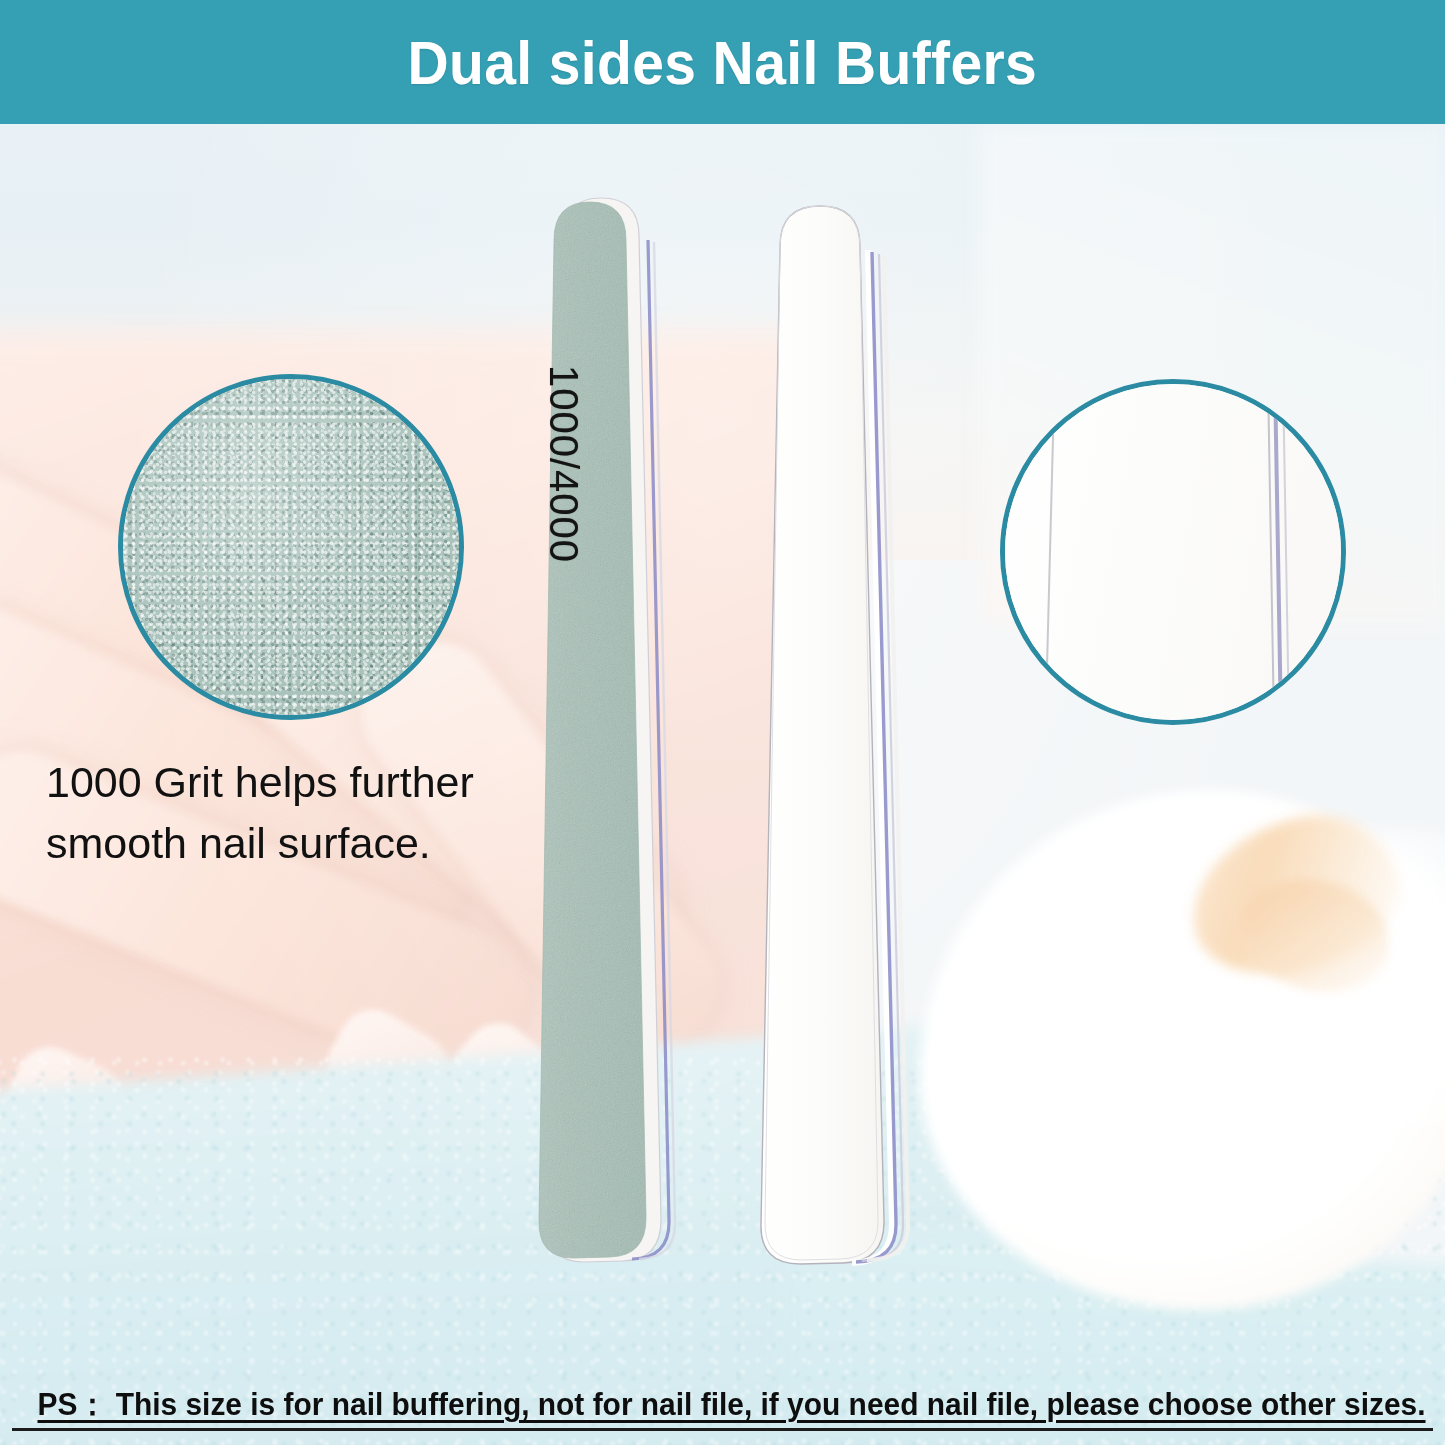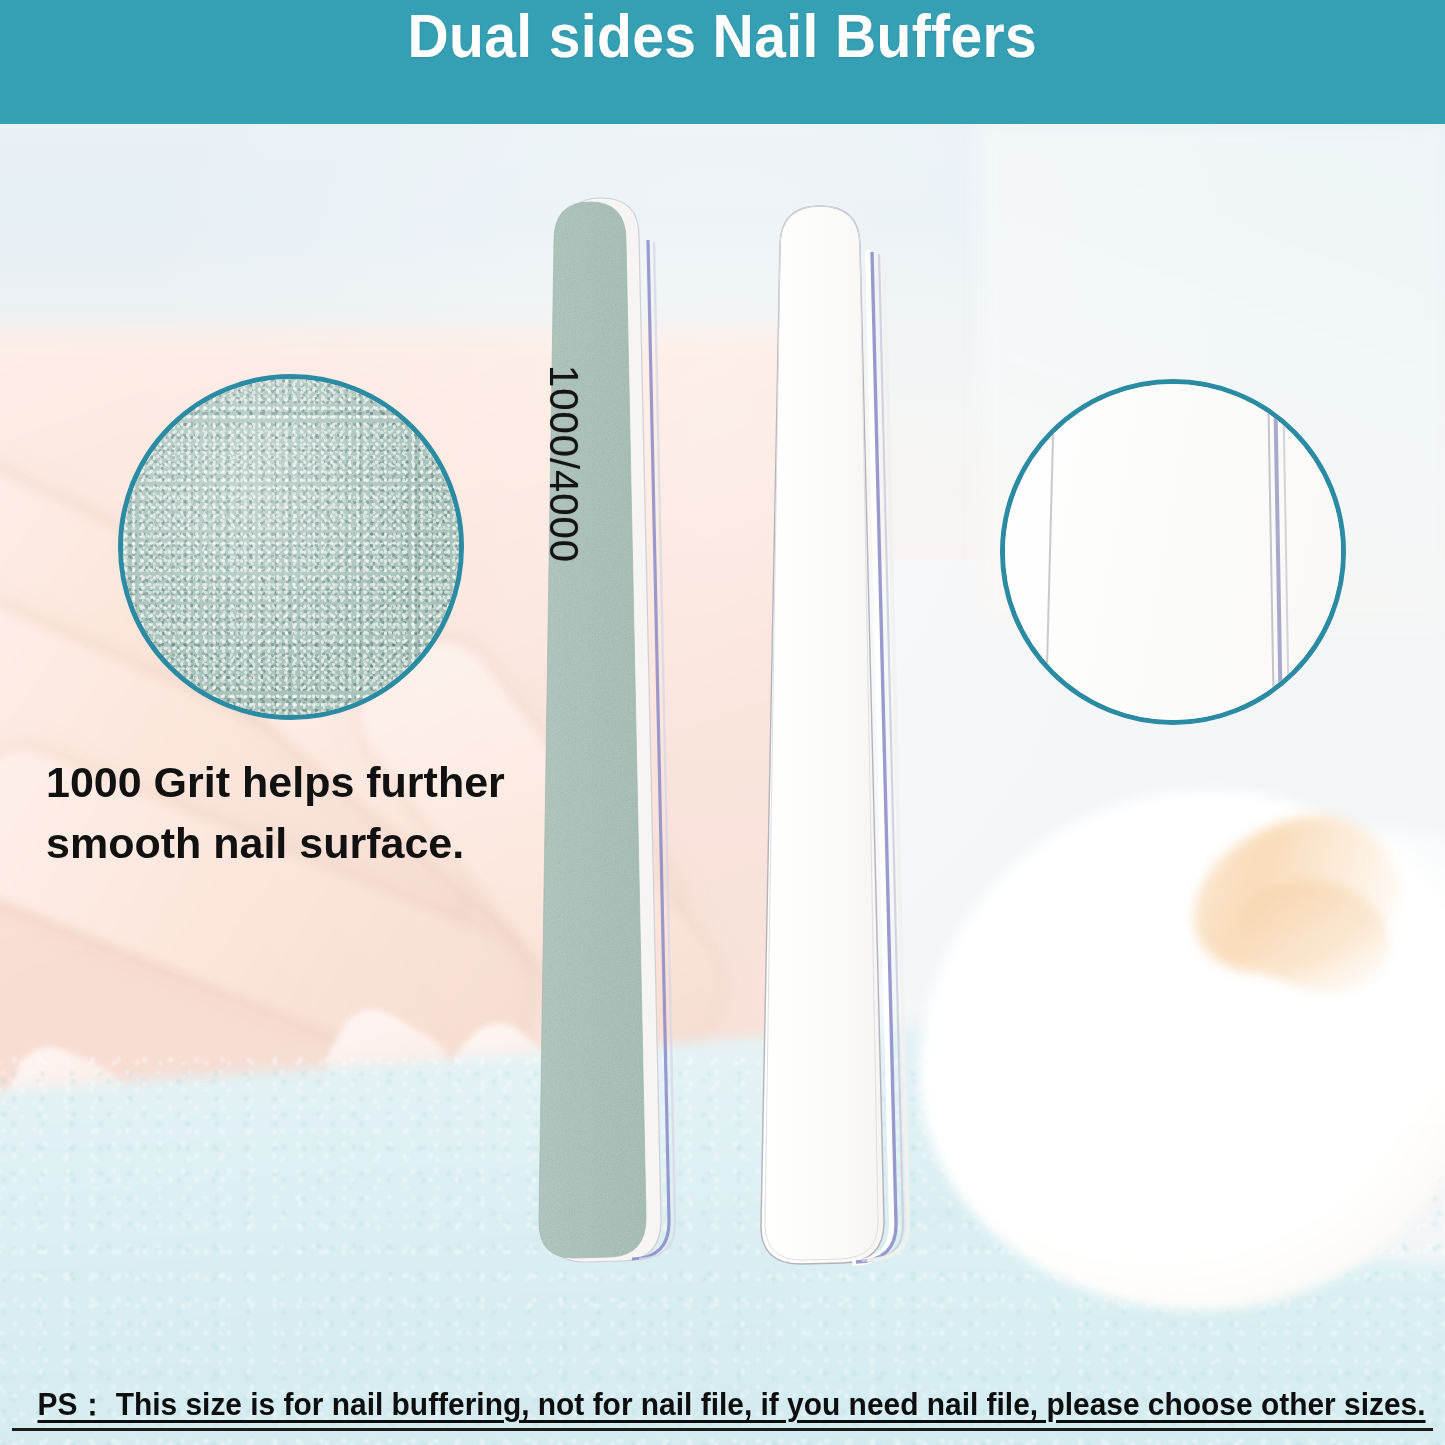--- a/index.html
+++ b/index.html
@@ -92,21 +92,21 @@
   }
   .bg-haze{
     position:absolute;inset:0;
     background:radial-gradient(ellipse at 50% 30%, rgba(255,255,255,.35) 0%, rgba(255,255,255,0) 60%);
     pointer-events:none;
   }
 
   
   .header{
     position:absolute;left:0;top:0;width:1445px;height:124px;
-    display:flex;align-items:flex-start;justify-content:center;
+    display:flex;align-items:center;justify-content:center;
     z-index:40;
   }
   .header-title{
     color:#ffffff;
     font-family:"Liberation Sans Narrow","Liberation Sans","DejaVu Sans Condensed",sans-serif;
     font-weight:bold;font-size:62px;letter-spacing:.4px;
     transform:scaleX(.92);
     white-space:nowrap;
     text-shadow:0 1px 2px rgba(0,0,0,.10);
   }
@@ -158,21 +158,21 @@
     font-family:"Liberation Sans","DejaVu Sans",sans-serif;
     font-weight:normal;font-size:40px;letter-spacing:1px;
     writing-mode:vertical-rl;text-orientation:mixed;
     z-index:30;white-space:nowrap;
     text-shadow:0 0 1px rgba(0,0,0,.4);
   }
 
   
   .caption{
     position:absolute;z-index:35;
-    color:#111111;font-weight:bold;
+    color:#111111;font-weight:normal;
     font-family:"Liberation Sans","DejaVu Sans",sans-serif;
     font-size:43px;line-height:1.42;
   }
   .caption-left{left:46px;top:752px;width:470px;text-align:left;}
   .caption-right{left:918px;top:752px;width:512px;text-align:center;}
 
   
   .ps{
     position:absolute;left:0;top:1384px;width:1445px;z-index:35;margin-left:24px;
   }

